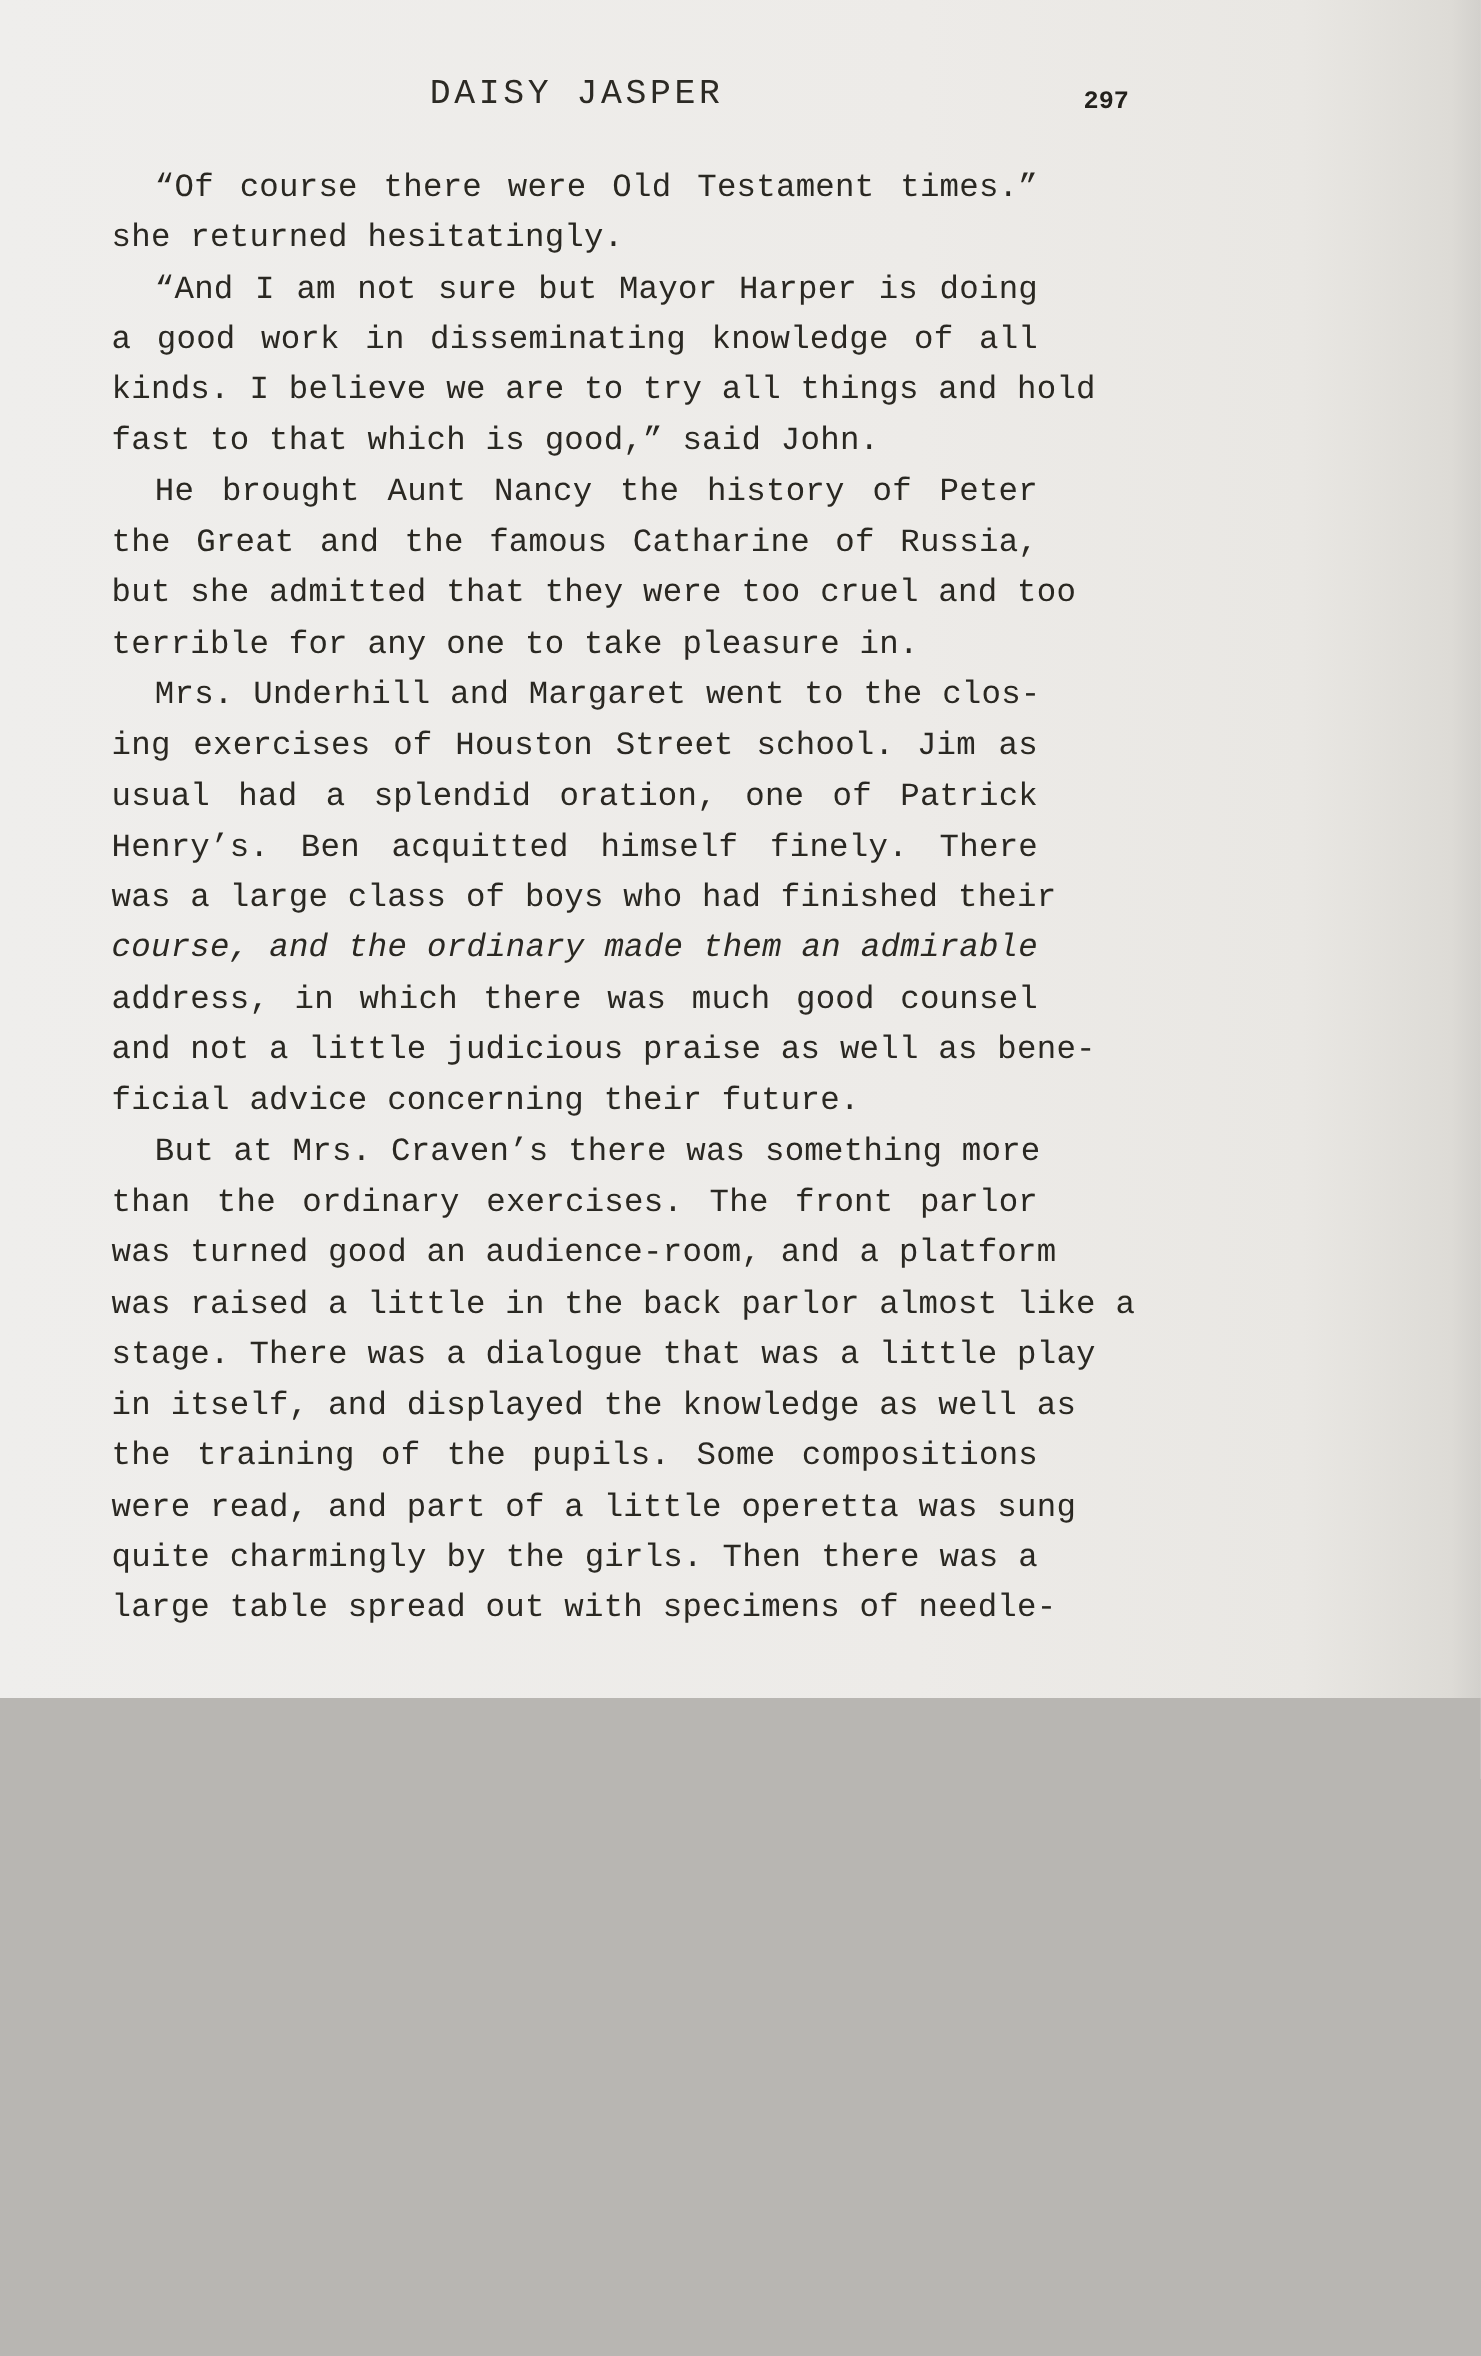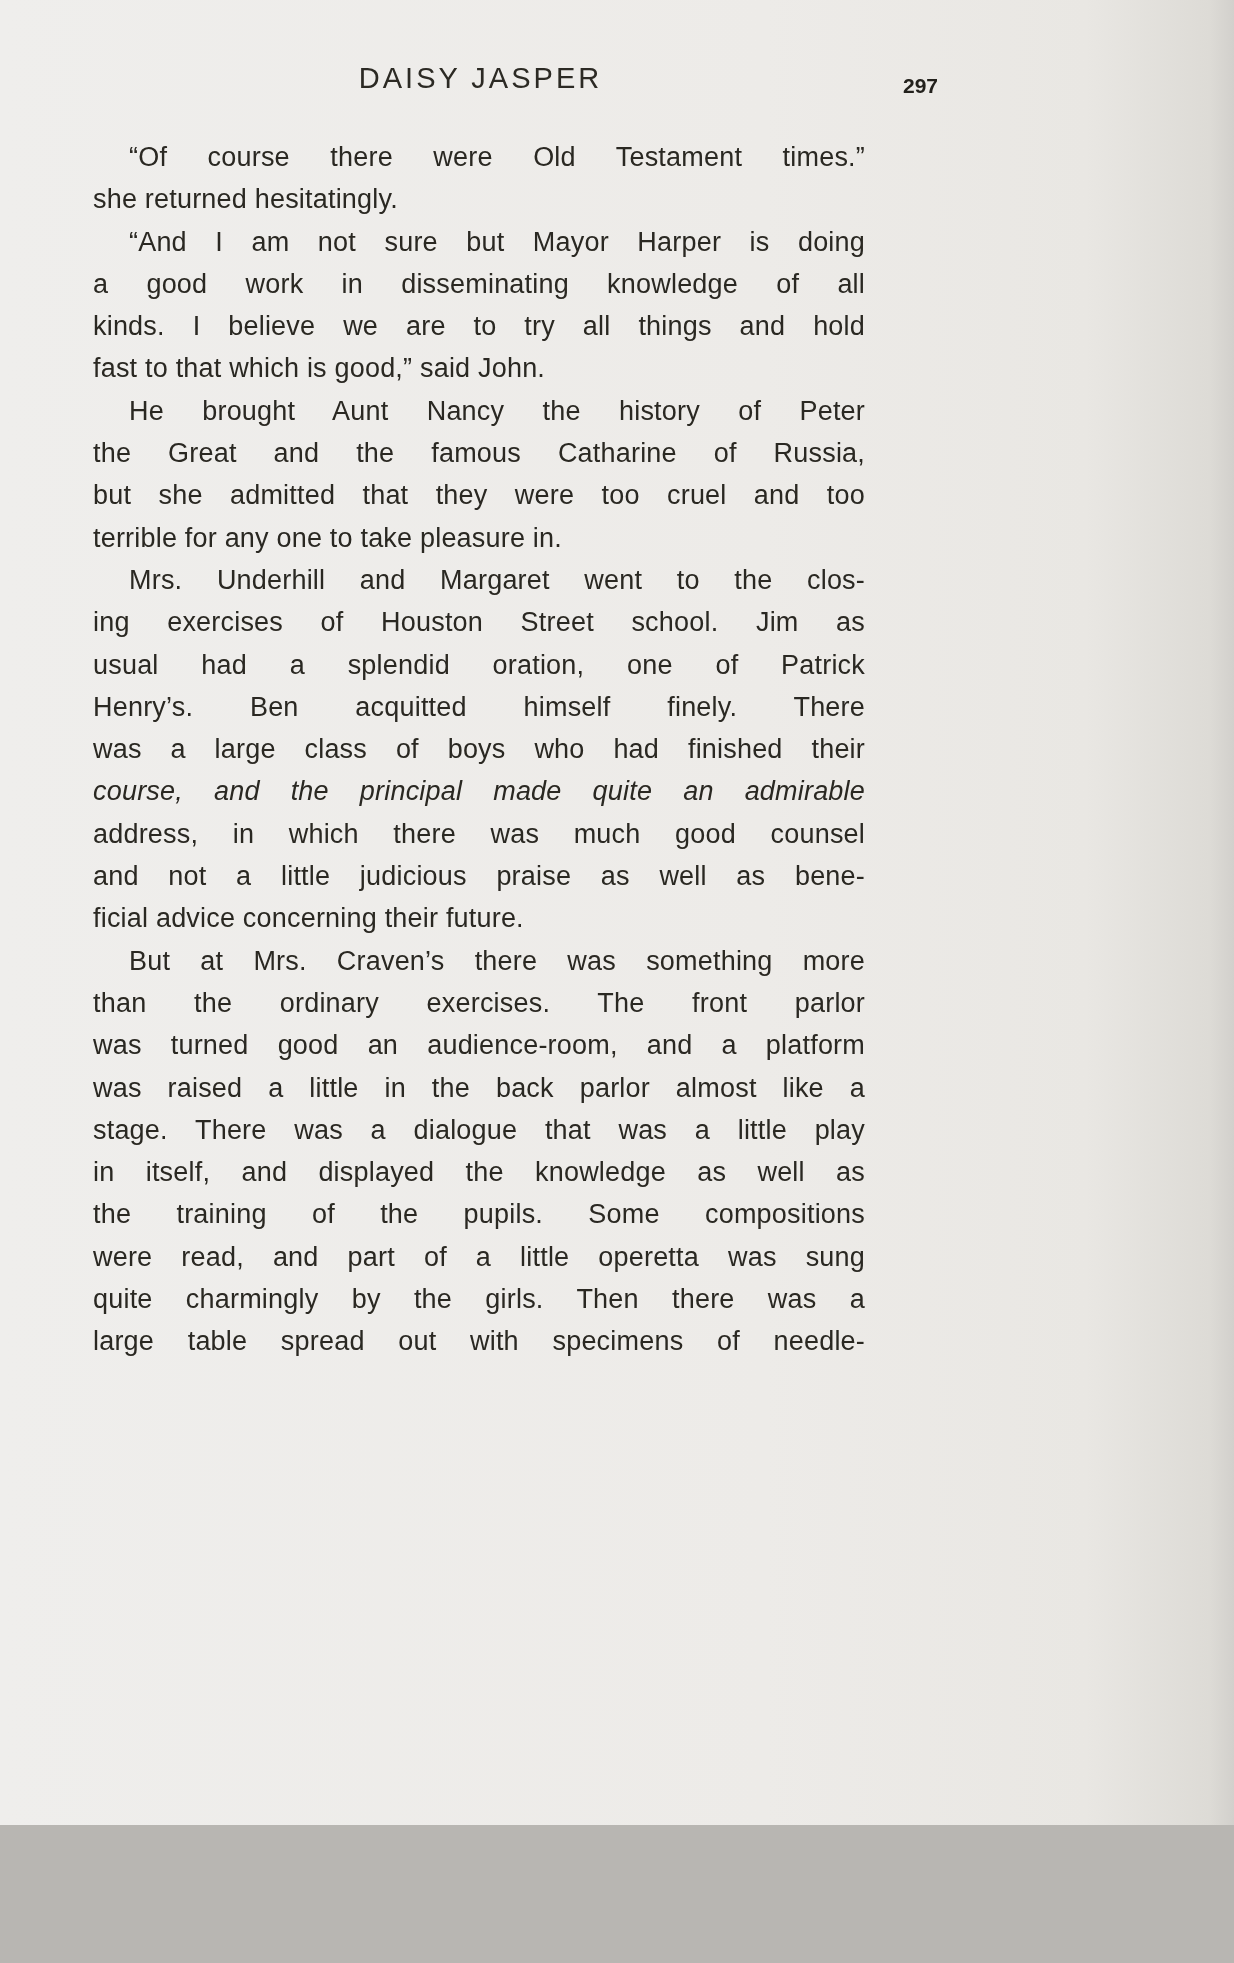--- a/index.html
+++ b/index.html
@@ -3,26 +3,26 @@
 <meta charset="utf-8">
 <style>
   html, body {
     margin: 0;
     padding: 0;
     background: #b8b6b2;
   }
   .scan-page {
     position: relative;
     width: 1234px;
-    height: 1825px;
+    height: 1415px;
     margin: 0 auto;
     background:
       linear-gradient(90deg, #efeeec 0%, #edebe8 62%, #e9e7e3 88%, #dddbd6 98%, #d2d0cc 100%),
       #edebe8;
-    font-family: Liberation Sans, sans-serif;
+    font-family: Liberation Mono, monospace;
     color: var(--ink, #2a2822);
     overflow: hidden;
   }
   .page-header {
     position: absolute;
     top: 62px;
     left: 93px;
     width: 775px;
     height: 40px;
   }
@@ -82,21 +82,21 @@
       <div class="line endline">fast to that which is good,” said John.</div>
       <div class="line indent">He brought Aunt Nancy the history of Peter</div>
       <div class="line">the Great and the famous Catharine of Russia,</div>
       <div class="line">but she admitted that they were too cruel and too</div>
       <div class="line endline">terrible for any one to take pleasure in.</div>
       <div class="line indent">Mrs. Underhill and Margaret went to the clos-</div>
       <div class="line">ing exercises of Houston Street school.  Jim as</div>
       <div class="line">usual had a splendid oration, one of Patrick</div>
       <div class="line">Henry’s.  Ben acquitted himself finely.  There</div>
       <div class="line">was a large class of boys who had finished their</div>
-      <div class="line italic">course, and the principal made quite an admirable</div>
+      <div class="line italic">course, and the ordinary made them an admirable</div>
       <div class="line">address, in which there was much good counsel</div>
       <div class="line">and not a little judicious praise as well as bene-</div>
       <div class="line endline">ficial advice concerning their future.</div>
       <div class="line indent">But at Mrs. Craven’s there was something more</div>
       <div class="line">than the ordinary exercises.  The front parlor</div>
       <div class="line">was turned good an audience-room, and a platform</div>
       <div class="line">was raised a little in the back parlor almost like a</div>
       <div class="line">stage.  There was a dialogue that was a little play</div>
       <div class="line">in itself, and displayed the knowledge as well as</div>
       <div class="line">the training of the pupils.  Some compositions</div>

